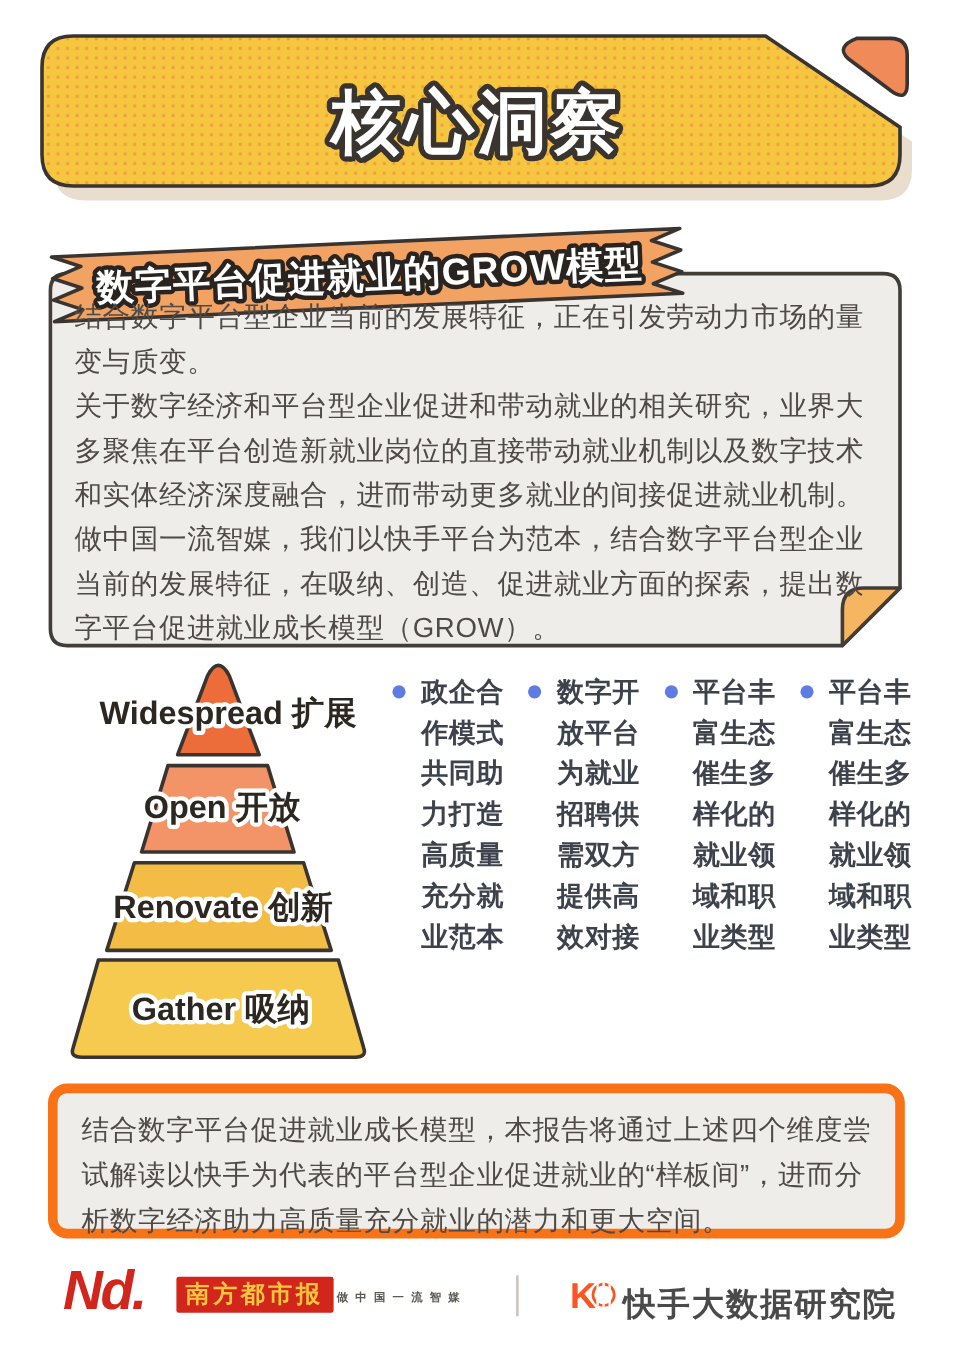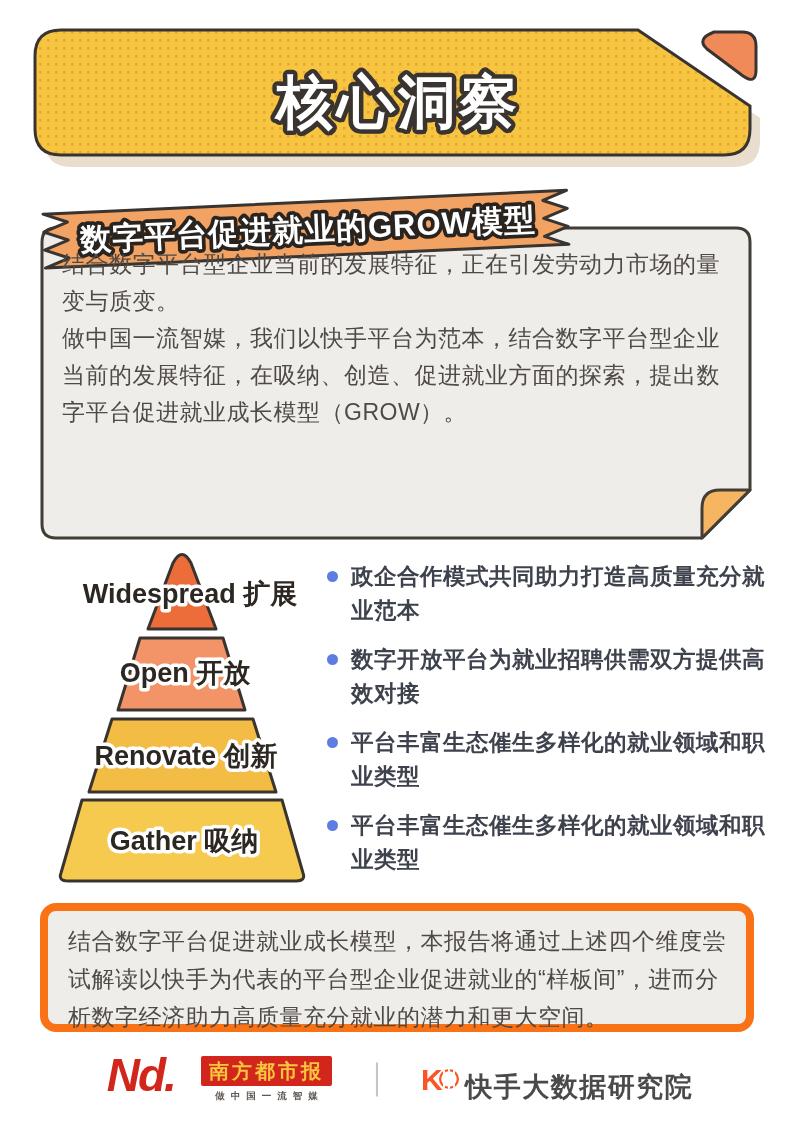--- a/index.html
+++ b/index.html
@@ -16,21 +16,21 @@
   .intro-text{
     left:62px;top:246px;width:670px;
     font-size:23px;line-height:37px;color:#4f4a45;
     letter-spacing:.5px;
   }
   .intro-text p{margin:0;}
 
   
   .bullets{
     left:327px;top:560px;width:438px;
-    display:flex;flex-direction:column;gap:15px;
+    display:flex;flex-direction:row;gap:15px;
   }
   .bullet-item{display:flex;gap:13px;min-height:67px;}
   .dot{
     flex:0 0 11px;width:11px;height:11px;border-radius:50%;
     background:#5f7ce3;margin-top:11px;
   }
   .bullet-text{
     font-size:22.5px;line-height:34px;font-weight:bold;color:#3e424d;
     letter-spacing:.5px;
   }
@@ -48,21 +48,21 @@
   
   .footer{
     left:0;top:1044px;width:800px;height:70px;
     display:flex;align-items:center;justify-content:center;gap:26px;
   }
   .nd-wordmark{
     font-size:46px;font-weight:bold;font-style:italic;
     color:#d2261c;letter-spacing:-2px;line-height:1;
     transform:translateY(-4px);
   }
-  .nd-block{display:flex;flex-direction:column;align-items:center;}
+  .nd-block{display:flex;align-items:center;}
   .nd-box{
     background:#d2261c;color:#f8c63e;
     font-family:"Liberation Serif",serif;font-weight:bold;
     font-size:20px;line-height:1;padding:5px 8px;border-radius:2px;
     letter-spacing:3px;white-space:nowrap;
   }
   .nd-tagline{
     margin-top:4px;font-size:9.5px;letter-spacing:6px;color:#5f5852;
     font-weight:bold;white-space:nowrap;transform:translateX(3px);
   }
@@ -107,20 +107,21 @@
 
   <svg class="abs" style="left:30px;top:190px" width="562" height="80" viewBox="0 0 562 80">
     <g transform="rotate(-2.6 281 40)">
       <path d="M 14,12 H 538 L 514,21 L 538,30 L 514,39 L 538,48 L 514,57 L 538,66 H 14 L 38,57 L 14,48 L 38,39 L 14,30 L 38,21 Z" fill="#f2a363" stroke="#3a3430" stroke-width="3" stroke-linejoin="round"></path>
       <text x="278" y="50" text-anchor="middle" font-size="31" font-weight="bold" font-family="Liberation Sans, sans-serif" letter-spacing="1" fill="#ffffff" stroke="#292420" stroke-width="7.5" stroke-linejoin="round" paint-order="stroke">数字平台促进就业的GROW模型</text>
     </g>
   </svg>
 
   <div class="abs intro-text">
     <p>结合数字平台型企业当前的发展特征，正在引发劳动力市场的量变与质变。</p>
+    <p>关于数字经济和平台型企业促进和带动就业的相关研究，业界大多聚焦在平台创造新就业岗位的直接带动就业机制以及数字技术和实体经济深度融合，进而带动更多就业的间接促进就业机制。</p>
     <p>做中国一流智媒，我们以快手平台为范本，结合数字平台型企业当前的发展特征，在吸纳、创造、促进就业方面的探索，提出数字平台促进就业成长模型（GROW）。</p>
   </div>
 
   <svg class="abs" style="left:40px;top:540px" width="300" height="350" viewBox="40 540 300 350">
     <path d="M 148,629 L 173,563 Q 182,546 191,563 L 216,629 Z" stroke="#3a3430" stroke-width="3" stroke-linejoin="round" fill="#ec6c3a"></path>
     <path d="M 118,710 L 140,638 H 223 L 245,710 Z" stroke="#3a3430" stroke-width="3" stroke-linejoin="round" fill="#f29467"></path>
     <path d="M 89,792 L 112,719 H 253 L 276,792 Z" stroke="#3a3430" stroke-width="3" stroke-linejoin="round" fill="#f3bc45"></path>
     <path d="M 82,800 H 282 L 303,873 Q 306,881 296,881 H 68 Q 58,881 61,873 Z" stroke="#3a3430" stroke-width="3" stroke-linejoin="round" fill="#f6ca4f"></path>
 
     <text x="190" y="603" text-anchor="middle" font-size="27" font-weight="bold" font-family="Liberation Sans, sans-serif" fill="#2c2721" stroke="#ffffff" stroke-width="7" stroke-linejoin="round" paint-order="stroke">Widespread 扩展</text>

